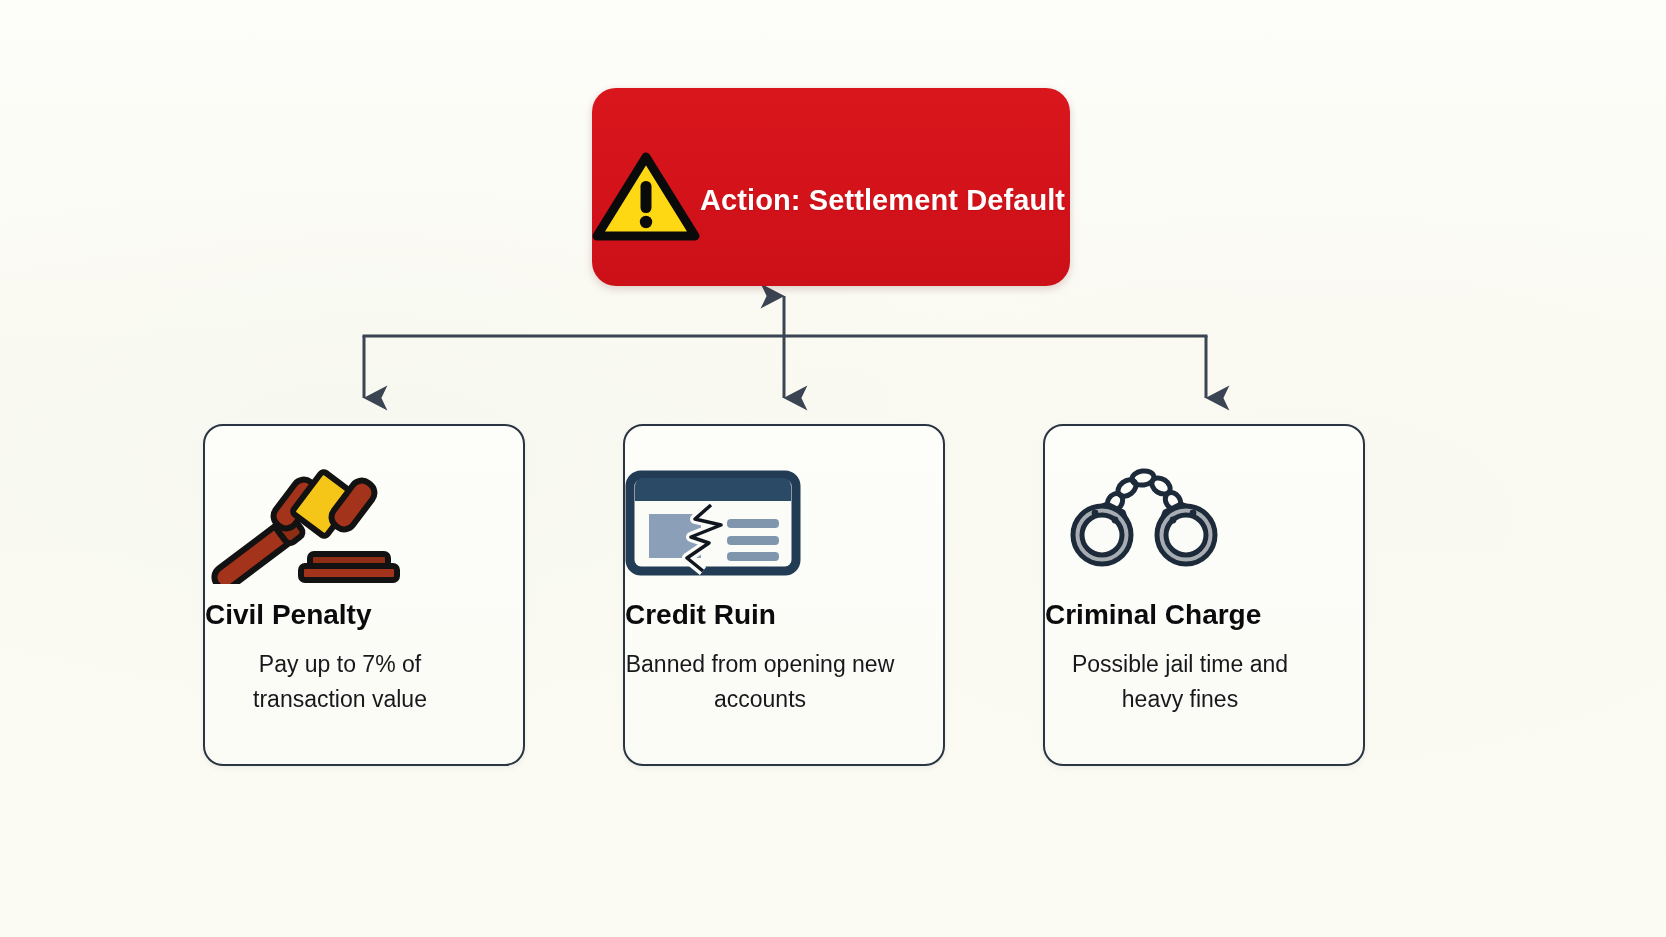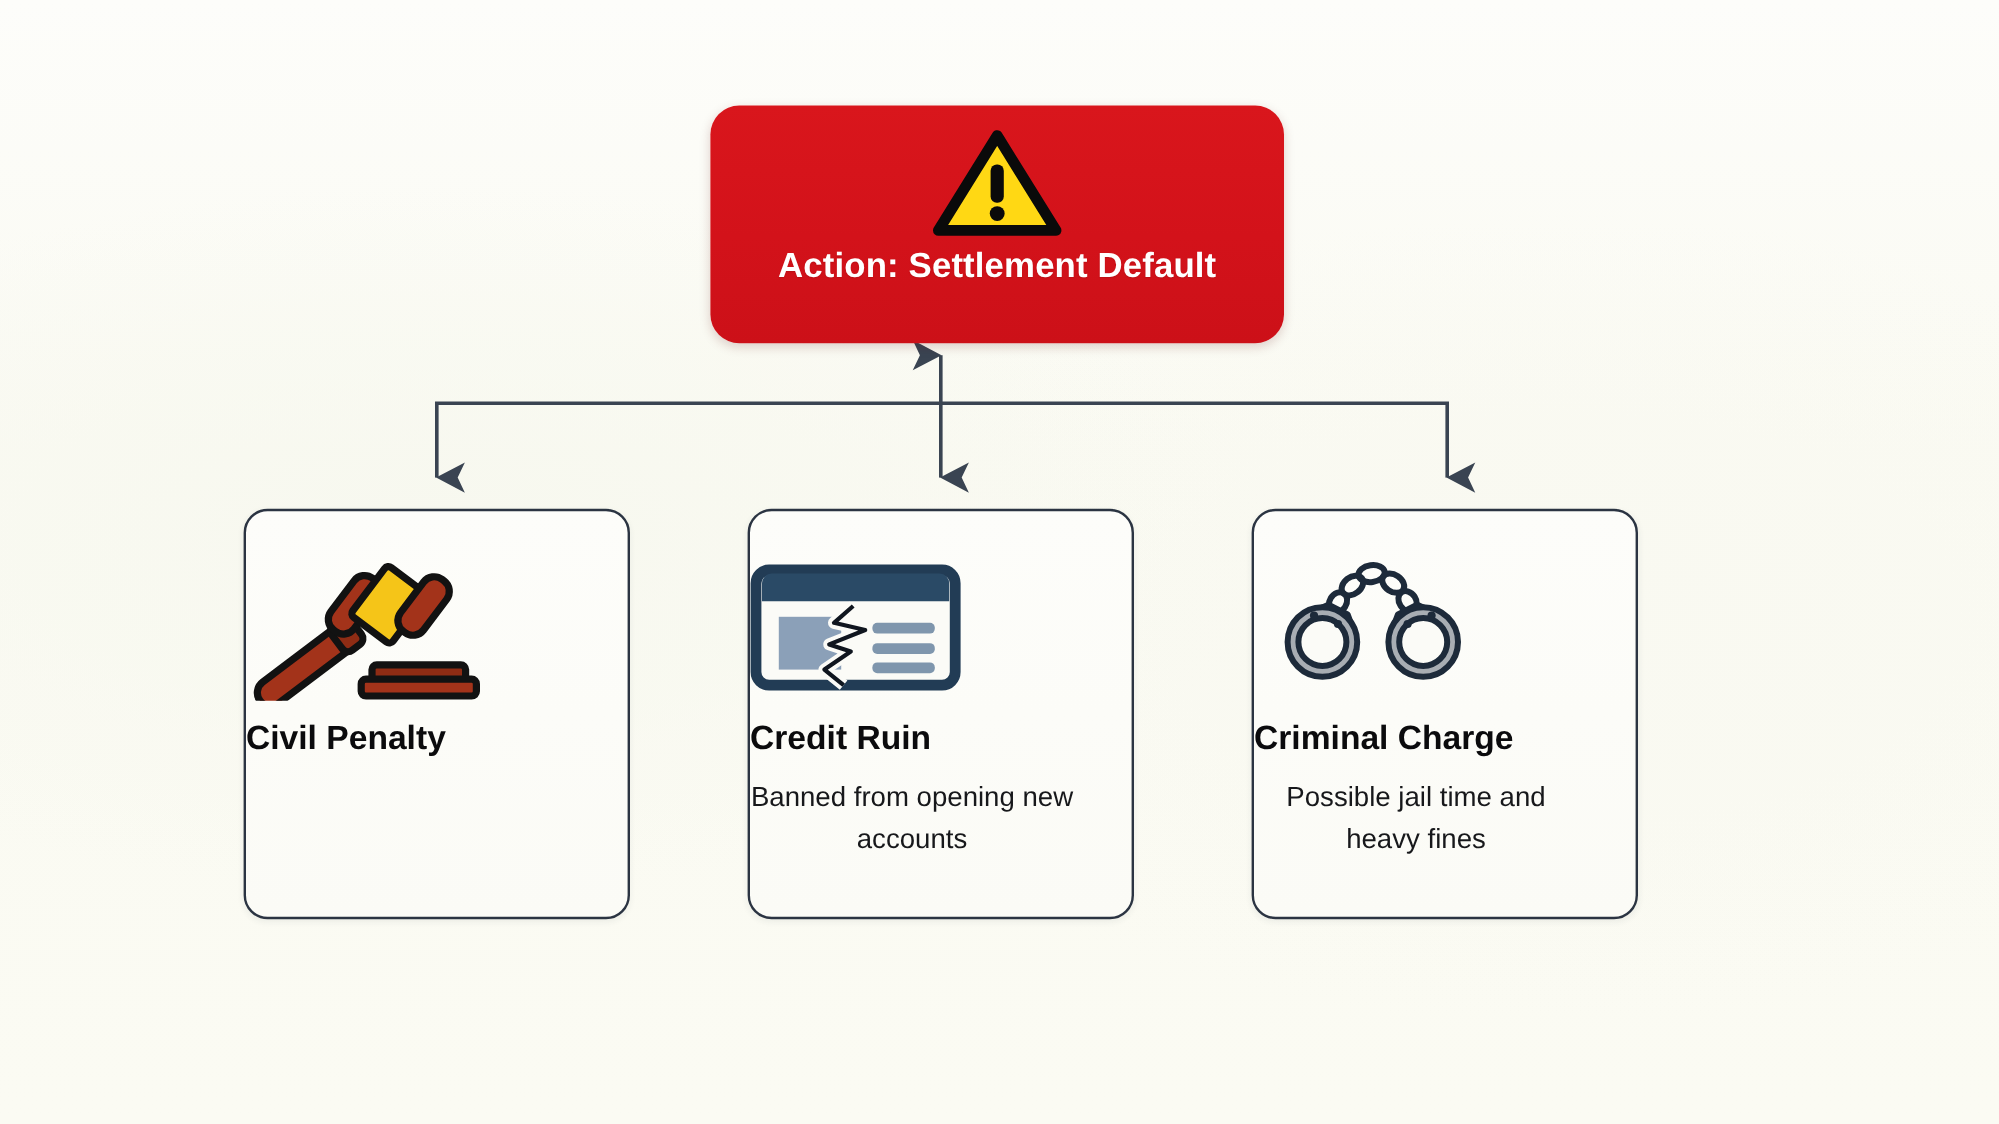--- a/index.html
+++ b/index.html
@@ -35,21 +35,21 @@
   .alert-banner {
     position: absolute;
     left: 592px;
     top: 88px;
     width: 478px;
     height: 198px;
     background: linear-gradient(180deg, #d9161c 0%, #d3121a 55%, #cc1018 100%);
     border-radius: 24px;
     box-shadow: 0 3px 9px rgba(90, 10, 10, 0.18);
     display: flex;
-    flex-direction: column;
+    flex-direction: row;
     align-items: center;
     justify-content: flex-start;
     box-sizing: border-box;
     padding-top: 18px;
   }
   .warn-tri {
     width: 108px;
     height: 92px;
     display: block;
   }
@@ -155,20 +155,21 @@
           <rect x="98" y="20" width="42" height="52" rx="4" transform="rotate(37 119 46)" fill="#f5c518"></rect>
 
           <rect x="136" y="20" width="24" height="54" rx="11" transform="rotate(37 148 47)" fill="#a3331a"></rect>
 
           <rect x="105" y="96" width="78" height="14" rx="4" fill="#8f2c14"></rect>
           <rect x="96" y="108" width="96" height="14" rx="4" fill="#a3331a"></rect>
         </g>
       </svg>
     </div>
     <div class="card-title">Civil Penalty</div>
+    <div class="card-desc">Pay up to 7% of transaction value</div>
   </div>
 
   <div class="card c2">
     <div class="card-icon">
       <svg width="176" height="124" viewBox="0 0 176 124">
         <rect x="5" y="16" width="166" height="96" rx="11" fill="#fbfbf7" stroke="#223c55" stroke-width="9"></rect>
         <path d="M10 42 L166 42 L166 27 A8 8 0 0 0 158 19 L18 19 A8 8 0 0 0 10 27 Z" fill="#2a4a66"></path>
         <rect x="24" y="55" width="52" height="44" fill="#8ba0b8"></rect>
         <g fill="#7f96ad">
           <rect x="102" y="60" width="52" height="9" rx="4"></rect>

